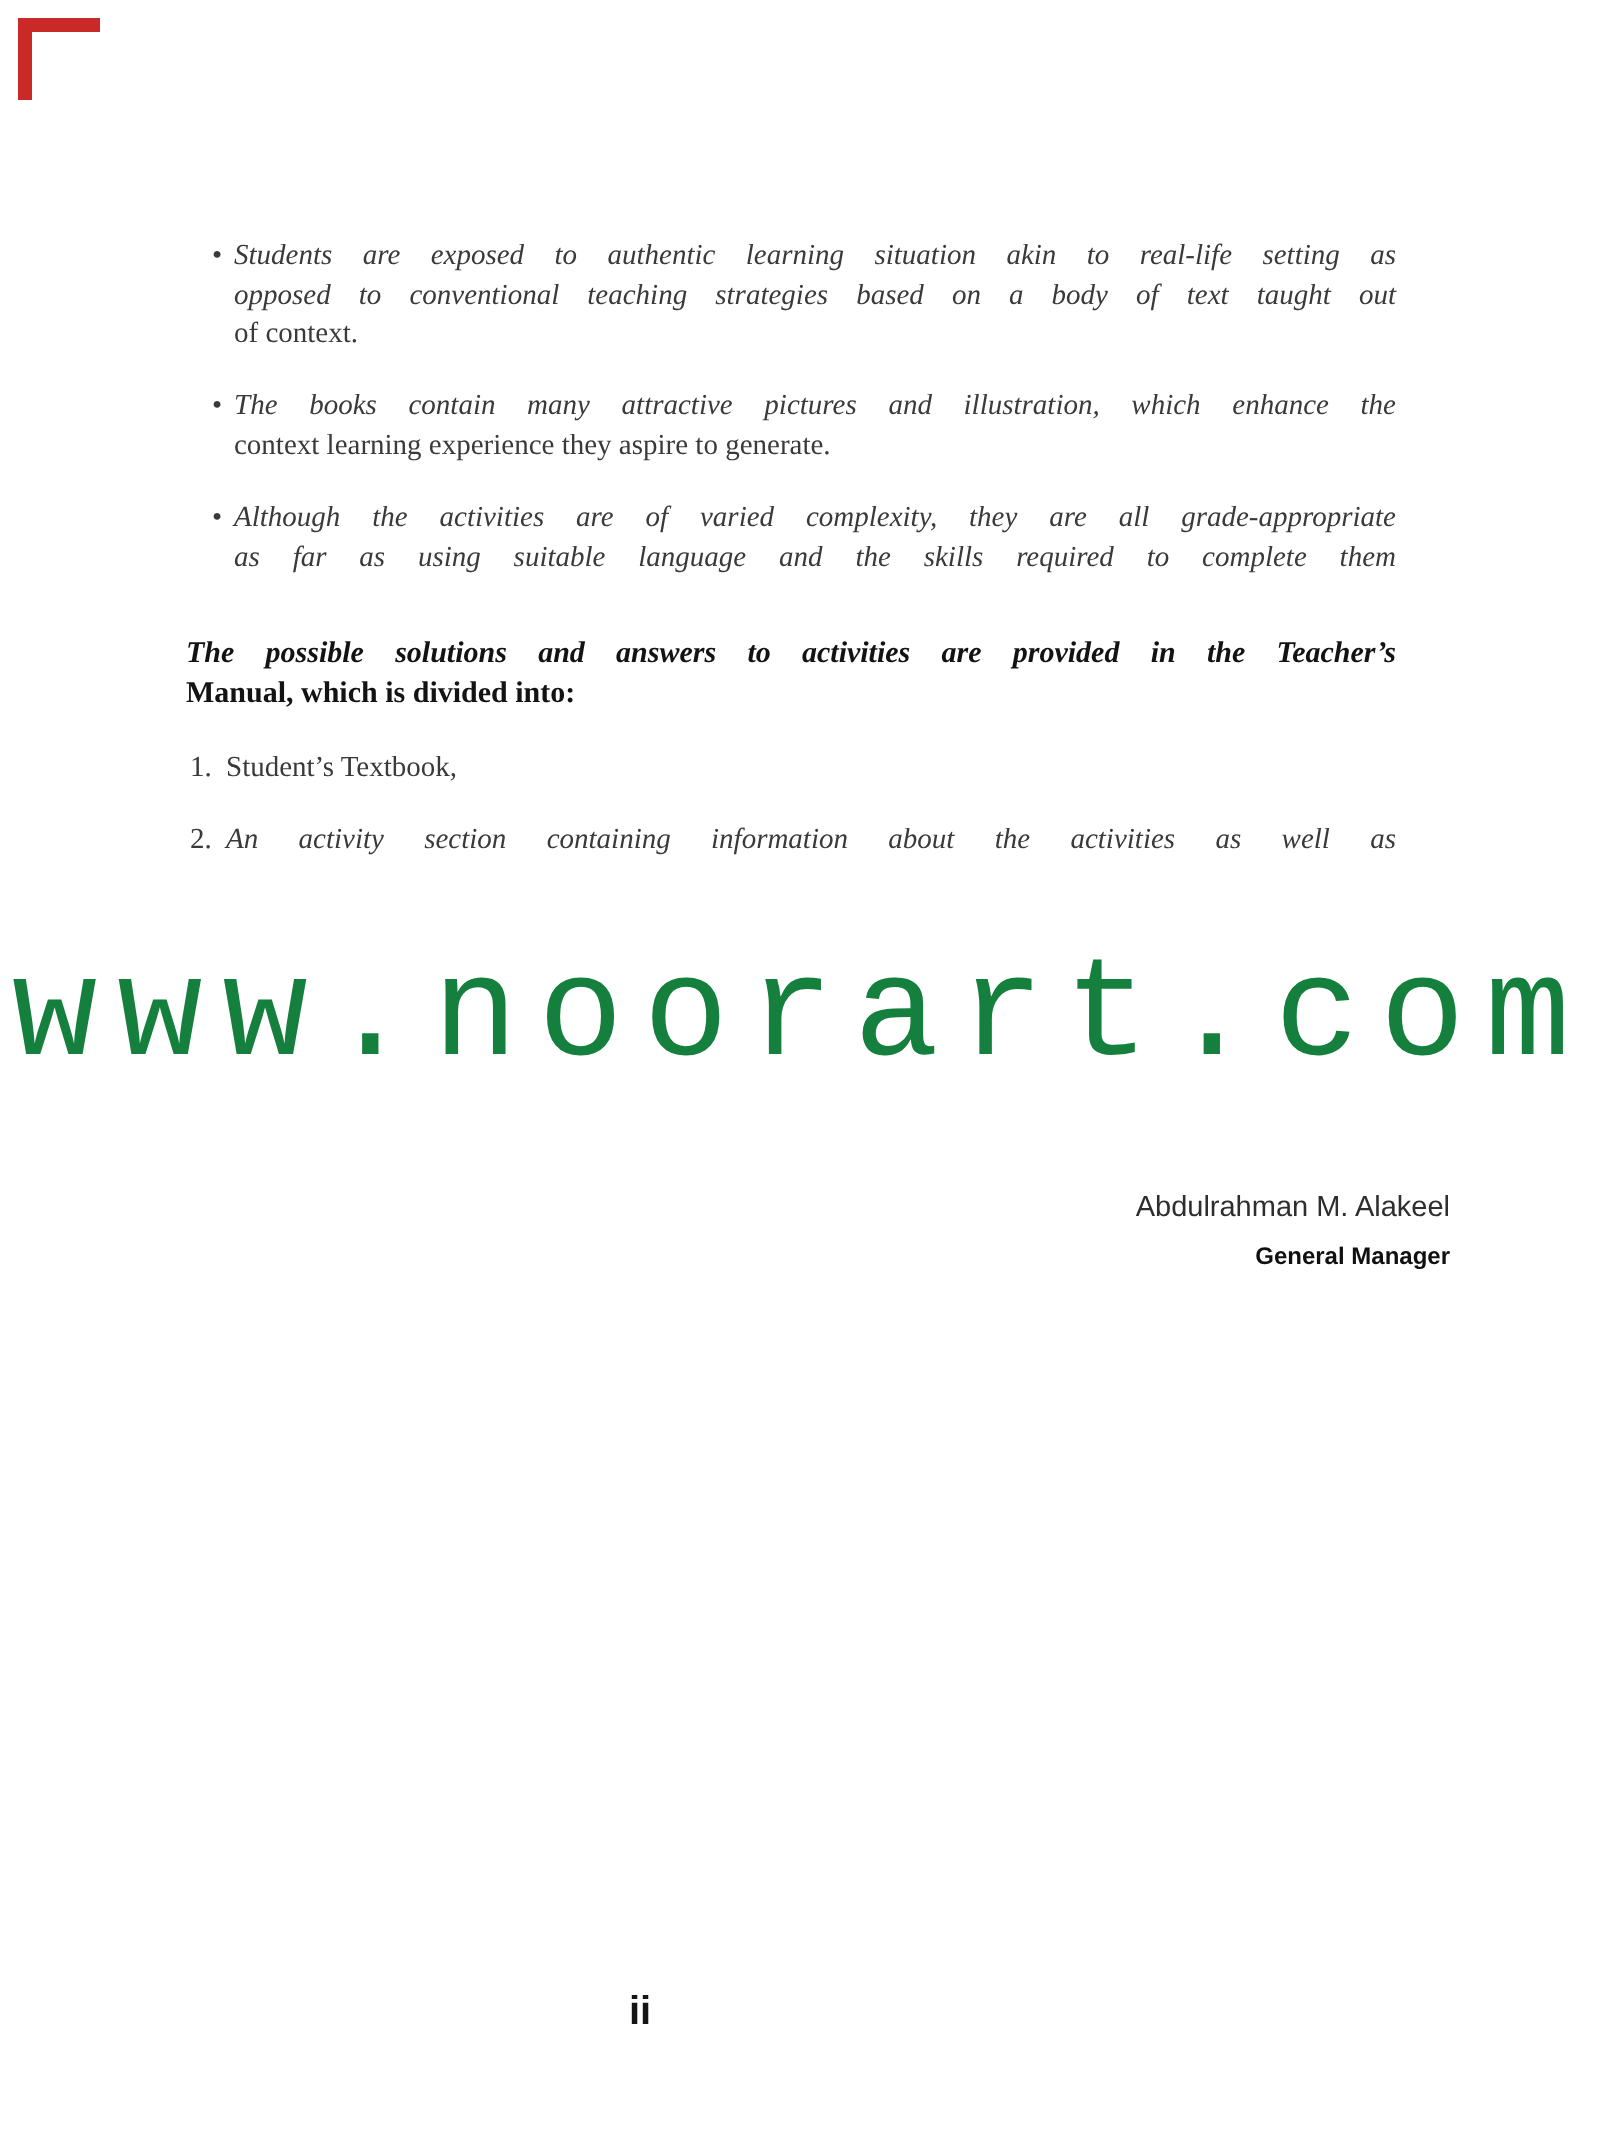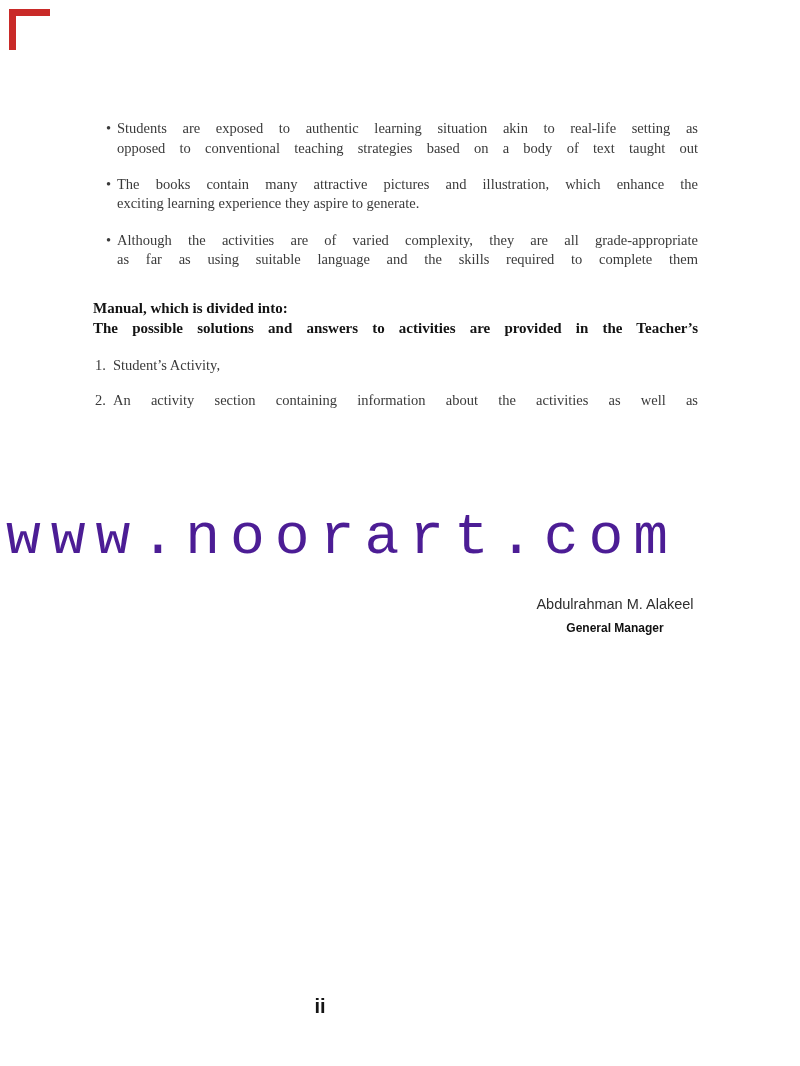--- a/index.html
+++ b/index.html
@@ -24,41 +24,41 @@
   }
   .para{position:relative;margin:0;}
   .para .marker{
     position:absolute;top:0;line-height:19.5px;
   }
   .bullet{padding-left:24px;}
   .bullet .marker{left:13px;}
   .numbered{padding-left:20px;}
   .numbered .marker{left:2px;}
   .line{text-align:justify;text-align-last:left;}
-  .line.just{text-align-last:justify;}
+  .line.just{text-align-last:justify;font-style:italic;}
   .b1{margin-bottom:16.5px;}
   .b2{margin-bottom:17px;}
   .b3{margin-bottom:0;}
   .heading{
     margin-top:28px;margin-bottom:18px;
     font-weight:bold;font-size:15px;line-height:20px;
     color:#131313;
   }
   .n1{margin-bottom:16px;}
   .watermark{
-    position:absolute;left:6px;top:502px;
+    position:absolute;left:6px;top:474px;
     font-family:"Liberation Mono", monospace;
-    font-size:58px;line-height:71px;
+    font-size:71px;line-height:71px;
     letter-spacing:10px;
-    color:#4c1d95;
+    color:#15803d;
     white-space:nowrap;
   }
   .signature{
     position:absolute;left:505px;top:595px;width:220px;
-    text-align:center;
+    text-align:right;
     font-family:"Liberation Sans", sans-serif;
   }
   .sig-name{
     font-size:14.5px;line-height:18px;color:#2e2e2e;margin:0;
   }
   .sig-title{
     font-size:12px;line-height:18px;color:#101010;
     font-weight:bold;margin-top:6px;
   }
   .page-number{
@@ -75,42 +75,43 @@
 <div class="page">
 
   <div class="corner-mark"></div>
 
   <div class="content">
 
     <div class="para bullet b1">
       <span class="marker">•</span>
       <div class="line just">Students are exposed to authentic learning situation akin to real-life setting as</div>
       <div class="line just">opposed to conventional teaching strategies based on a body of text taught out</div>
+      <div class="line">of context.</div>
     </div>
 
     <div class="para bullet b2">
       <span class="marker">•</span>
       <div class="line just">The books contain many attractive pictures and illustration, which enhance the</div>
-      <div class="line">exciting learning experience they aspire to generate.</div>
+      <div class="line">context learning experience they aspire to generate.</div>
     </div>
 
     <div class="para bullet b3">
       <span class="marker">•</span>
       <div class="line just">Although the activities are of varied complexity, they are all grade-appropriate</div>
       <div class="line just">as far as using suitable language and the skills required to complete them</div>
     </div>
 
     <div class="para heading">
+      <div class="line just">The possible solutions and answers to activities are provided in the Teacher’s</div>
       <div class="line">Manual, which is divided into:</div>
-      <div class="line just">The possible solutions and answers to activities are provided in the Teacher’s</div>
     </div>
 
     <div class="para numbered n1">
       <span class="marker">1.</span>
-      <div class="line">Student’s Activity,</div>
+      <div class="line">Student’s Textbook,</div>
     </div>
 
     <div class="para numbered n2">
       <span class="marker">2.</span>
       <div class="line just">An activity section containing information about the activities as well as</div>
     </div>
 
   </div>
 
   <div class="watermark">www.noorart.com</div>

